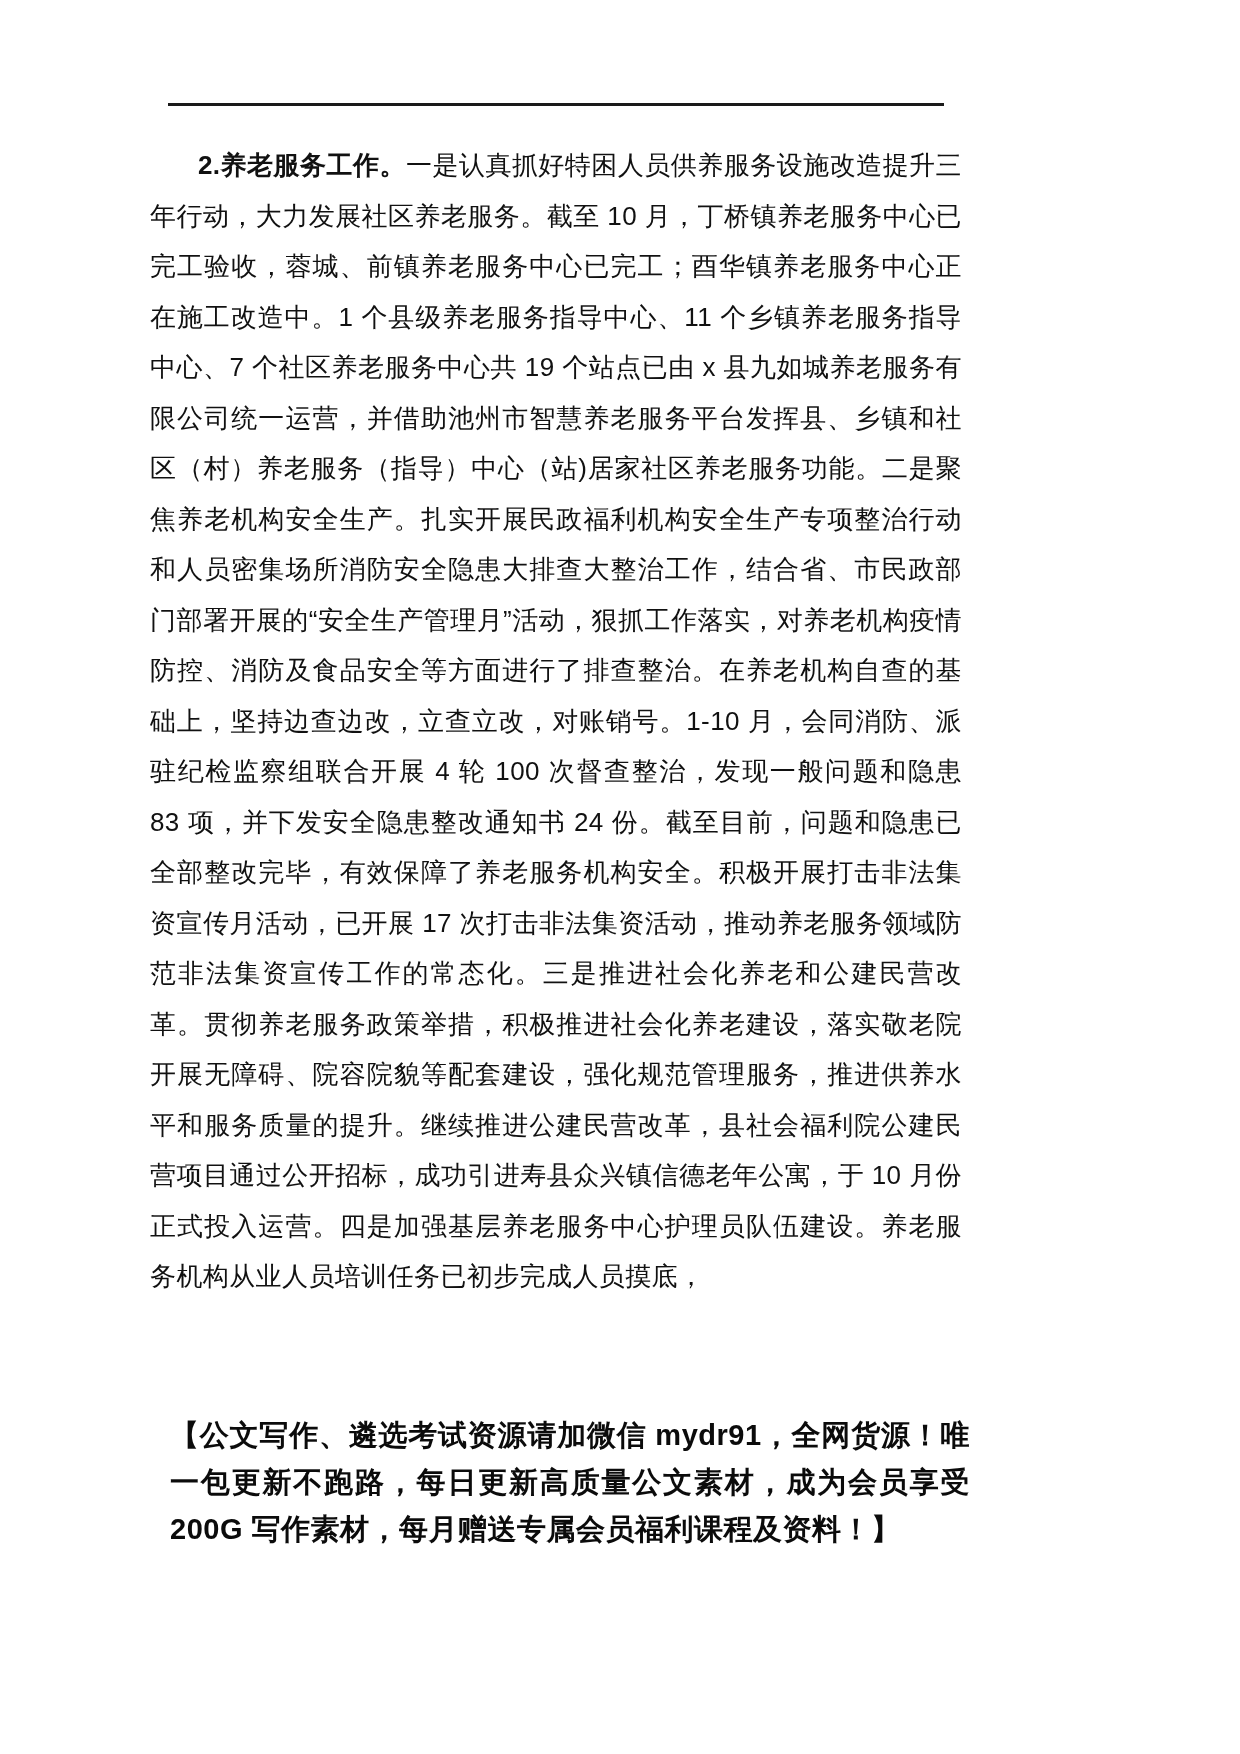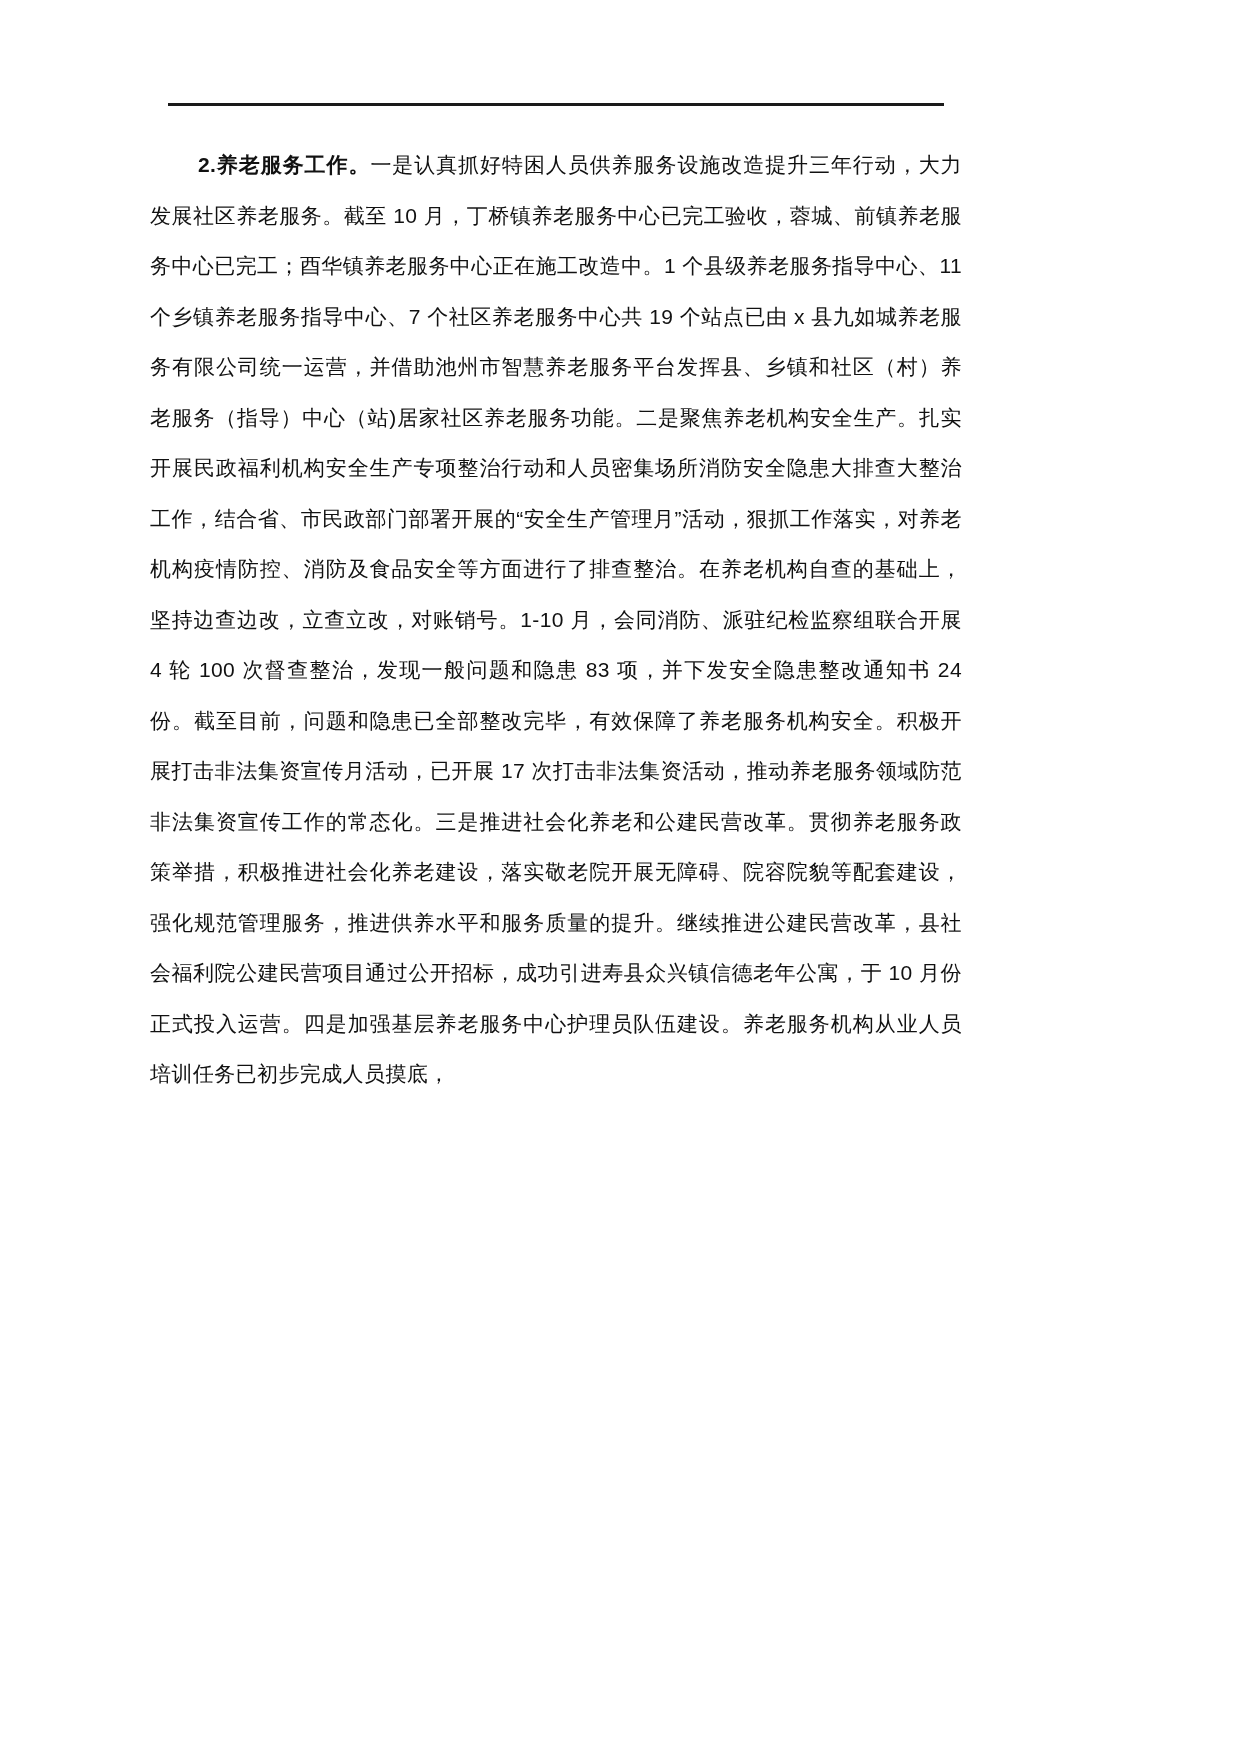--- a/index.html
+++ b/index.html
@@ -25,21 +25,21 @@
     height: 3px;
     background: #1a1a1a;
   }
   .body-block {
     position: absolute;
     left: 150px;
     top: 140px;
     width: 812px;
   }
   .para {
-    font-size: 21px;
+    font-size: 26px;
     line-height: 50.5px;
     text-align: justify;
     text-justify: inter-ideograph;
     letter-spacing: 0.4px;
     color: #111111;
     margin: 0;
     text-indent: 0;
   }
   .para .indent {
     display: inline-block;
@@ -66,14 +66,15 @@
 <body>
 
 <div class="page">
 
   <div class="top-rule"></div>
 
   <div class="body-block">
     <p class="para"><span class="indent"></span><span class="lead">2.养老服务工作。</span><span>一是认真抓好特困人员供养服务设施改造提升三年行动，大力发展社区养老服务。截至 10 月，丁桥镇养老服务中心已完工验收，蓉城、前镇养老服务中心已完工；酉华镇养老服务中心正在施工改造中。1 个县级养老服务指导中心、11 个乡镇养老服务指导中心、7 个社区养老服务中心共 19 个站点已由 x 县九如城养老服务有限公司统一运营，并借助池州市智慧养老服务平台发挥县、乡镇和社区（村）养老服务（指导）中心（站)居家社区养老服务功能。二是聚焦养老机构安全生产。扎实开展民政福利机构安全生产专项整治行动和人员密集场所消防安全隐患大排查大整治工作，结合省、市民政部门部署开展的“安全生产管理月”活动，狠抓工作落实，对养老机构疫情防控、消防及食品安全等方面进行了排查整治。在养老机构自查的基础上，坚持边查边改，立查立改，对账销号。1-10 月，会同消防、派驻纪检监察组联合开展 4 轮 100 次督查整治，发现一般问题和隐患 83 项，并下发安全隐患整改通知书 24 份。截至目前，问题和隐患已全部整改完毕，有效保障了养老服务机构安全。积极开展打击非法集资宣传月活动，已开展 17 次打击非法集资活动，推动养老服务领域防范非法集资宣传工作的常态化。三是推进社会化养老和公建民营改革。贯彻养老服务政策举措，积极推进社会化养老建设，落实敬老院开展无障碍、院容院貌等配套建设，强化规范管理服务，推进供养水平和服务质量的提升。继续推进公建民营改革，县社会福利院公建民营项目通过公开招标，成功引进寿县众兴镇信德老年公寓，于 10 月份正式投入运营。四是加强基层养老服务中心护理员队伍建设。养老服务机构从业人员培训任务已初步完成人员摸底，</span></p>
   </div>
 
+  <div class="promo">【公文写作、遴选考试资源请加微信 mydr91，全网货源！唯一包更新不跑路，每日更新高质量公文素材，成为会员享受 200G 写作素材，每月赠送专属会员福利课程及资料！】</div>
 
 </div>
 
 </body></html>

